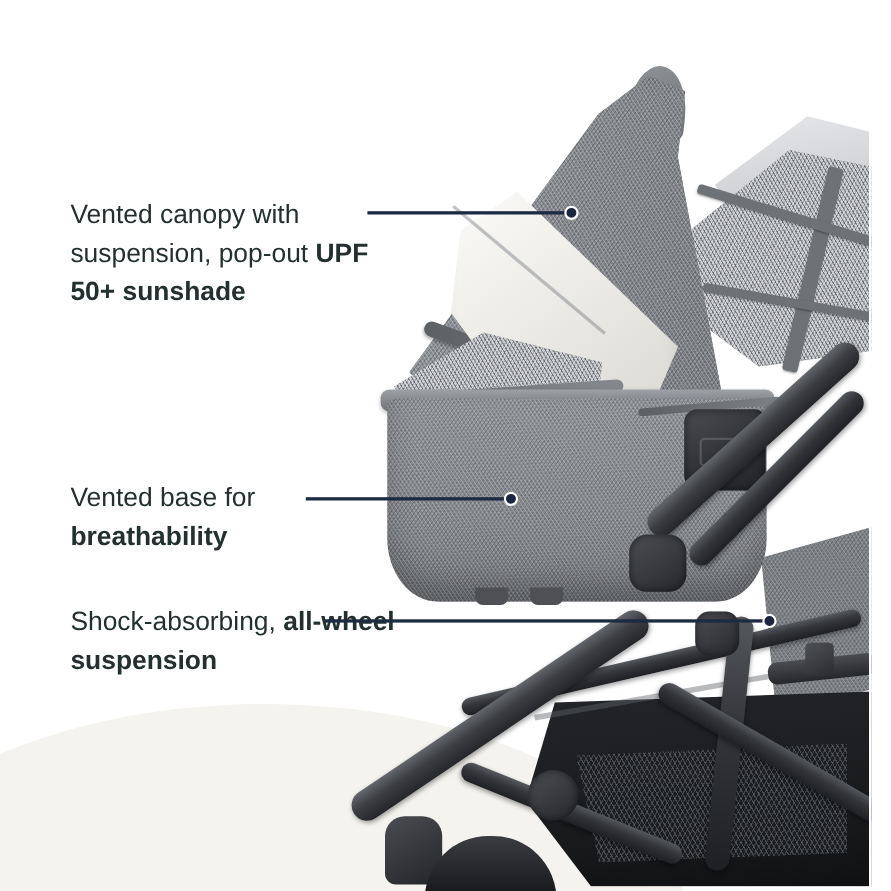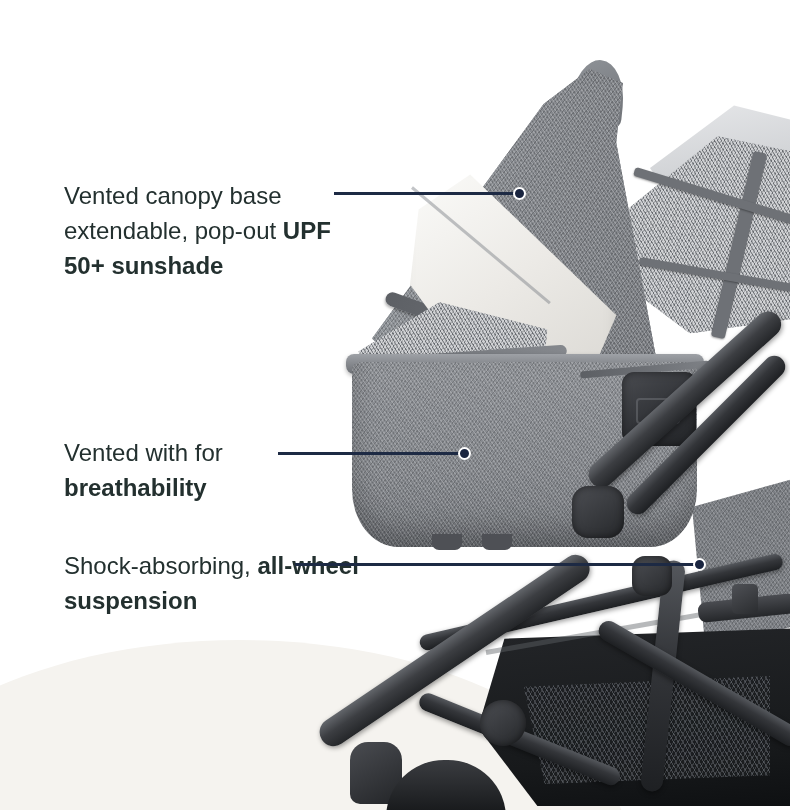--- a/index.html
+++ b/index.html
@@ -395,28 +395,28 @@
       <div class="wheel"></div>
 
       <div class="photo-crop-right"></div>
     </div>
   </div>
 
   <div class="overlay">
 
 
     <div class="callout c1">
-      <span class="reg">Vented canopy base extendable, pop-out</span>
+      <span class="reg">Vented canopy with suspension, pop-out</span>
       <span class="bold">UPF 50+ sunshade</span>
     </div>
     <div class="leader l1"></div>
     <div class="dot d1"></div>
 
     <div class="callout c2">
-      <span class="reg">Vented with for</span>
+      <span class="reg">Vented base for</span>
       <span class="bold">breathability</span>
     </div>
     <div class="leader l2"></div>
     <div class="dot d2"></div>
 
     <div class="callout c3">
       <span class="reg">Shock-absorbing,</span>
       <span class="bold">all-wheel suspension</span>
     </div>
     <div class="leader l3"></div>

